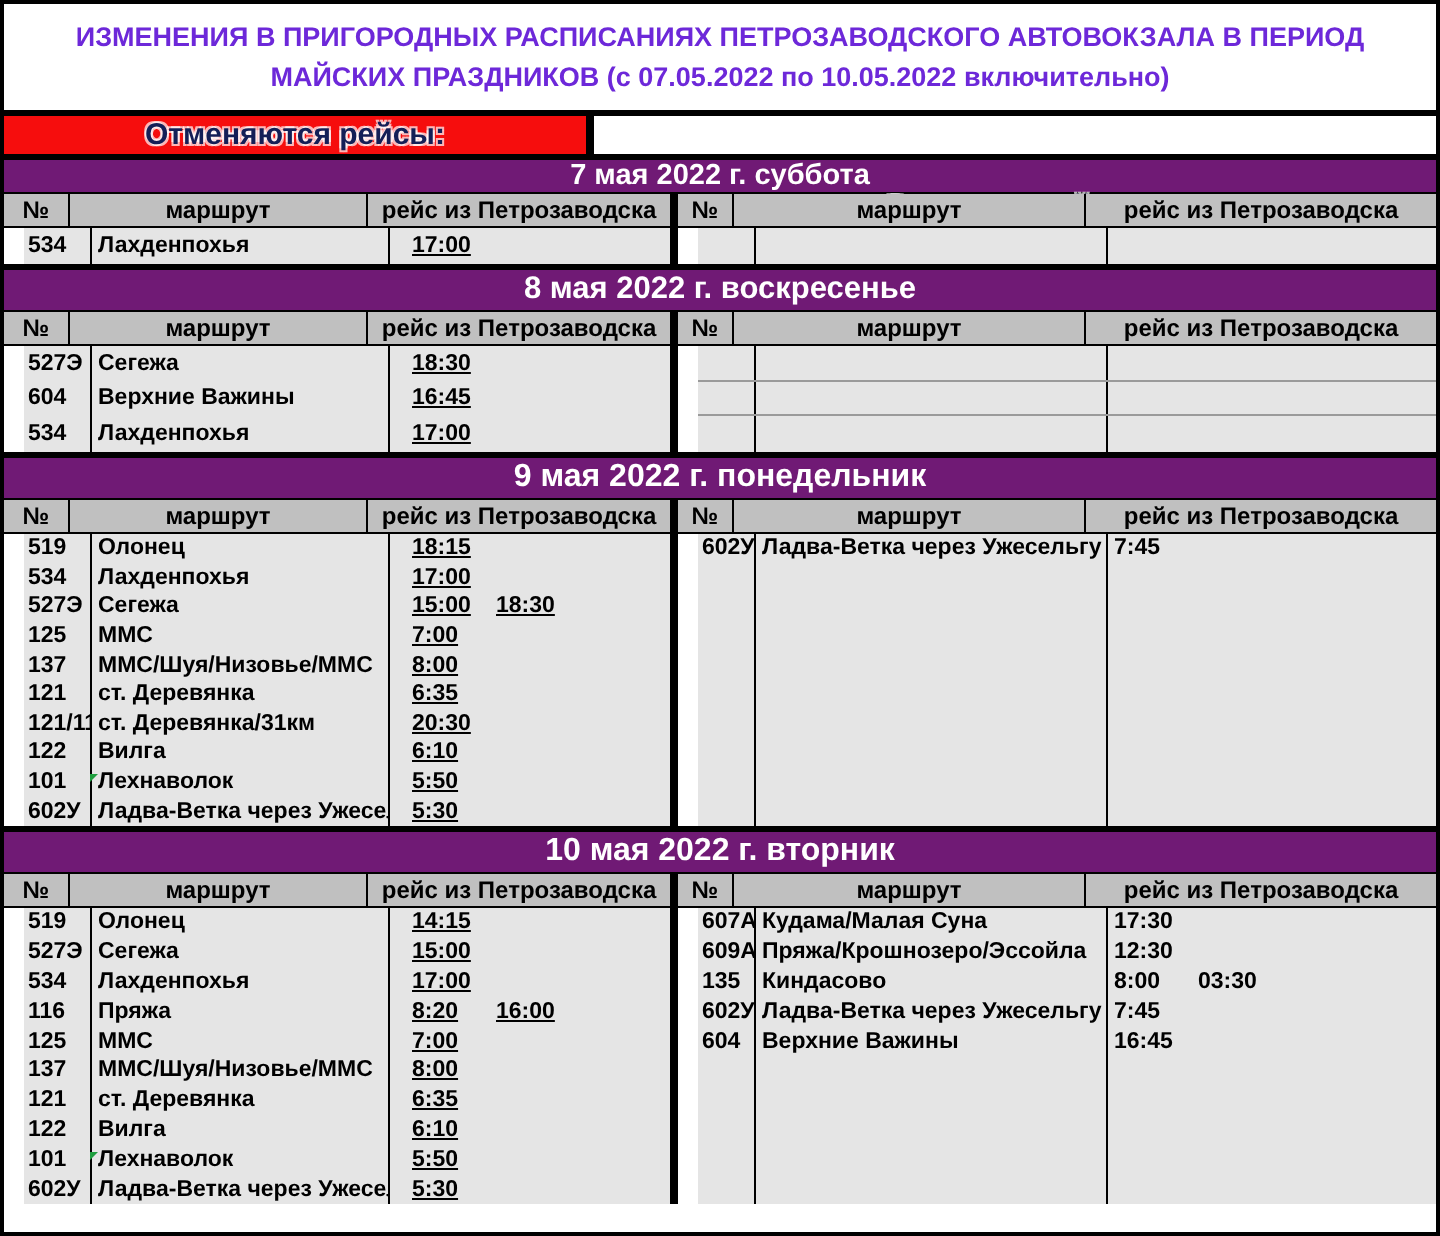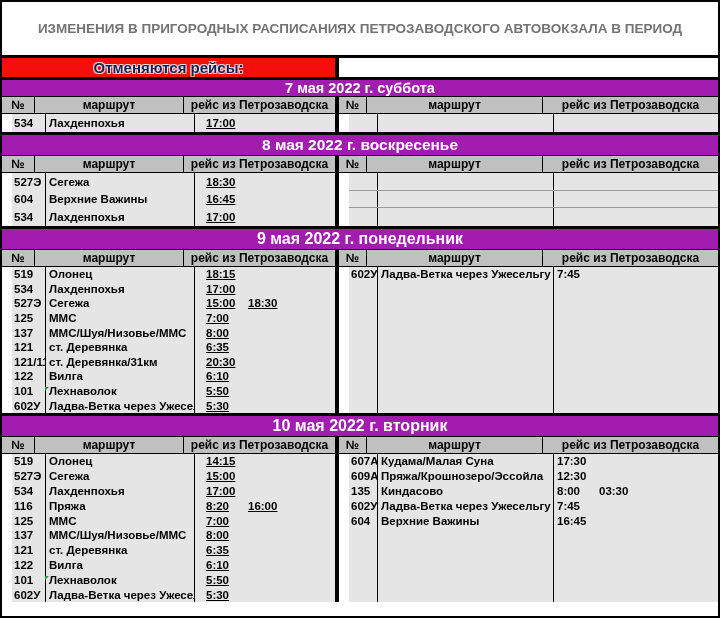--- a/index.html
+++ b/index.html
@@ -6,34 +6,34 @@
   *{box-sizing:border-box;}
   #page{
     width:720px;height:618px;background:#fff;border:2px solid #000;
     font-family:"Liberation Sans","DejaVu Sans",sans-serif;
     position:relative;overflow:hidden;
   }
   
   .title{height:56px;border-bottom:3px solid #000;background:#fff;
     display:flex;flex-direction:column;justify-content:center;align-items:center;
     text-align:center;}
-  .title div{color:#737373;font-weight:bold;font-size:13.5px;line-height:20px;white-space:nowrap;}
+  .title div{color:#6d28d9;font-weight:bold;font-size:13.5px;line-height:20px;white-space:nowrap;}
   
   .banners{height:22px;border-bottom:3px solid #000;display:flex;}
   .banner{display:flex;align-items:center;justify-content:center;
     font-weight:bold;font-size:15px;color:#141f57;
     text-shadow:-1px -1px 0 rgba(255,255,255,.7),1px -1px 0 rgba(255,255,255,.7),
                 -1px 1px 0 rgba(255,255,255,.7),1px 1px 0 rgba(255,255,255,.7);}
-  .banner-left{width:333px;background:#f60d0d;}
+  .banner-left{width:291px;background:#f60d0d;}
   .banner-gap{width:4px;background:#000;}
   .banner-right{flex:1;background:#2fb054;margin-top:45px;}
   
   .section{border-bottom:3px solid #000;}
   .section:last-child{border-bottom:none;}
-  .datebar{background:#a21caf;border-bottom:1px solid #000;color:#fff;
+  .datebar{background:#701a75;border-bottom:1px solid #000;color:#fff;
     font-weight:bold;font-size:15.5px;display:flex;align-items:center;justify-content:center;}
   .sec-0 .datebar{height:17px;font-size:14.5px;}
   .sec-1 .datebar{height:21px;}
   .sec-2 .datebar{height:21px;font-size:16px;}
   .sec-3 .datebar{height:21px;font-size:16px;}
   .tables{display:flex;}
   .half{position:relative;}
   .half-left{width:333px;}
   .half-right{flex:1;}
   .vdivider{width:4px;background:#000;}
@@ -68,20 +68,21 @@
   .emptyrow:last-child{border-bottom:none;}
   .marker{position:absolute;left:0;top:2px;width:0;height:0;
     border-top:4px solid #1e9e3e;border-right:4px solid transparent;}
 </style>
 </head>
 <body>
 
 <div id="page">
   <div class="title">
     <div>ИЗМЕНЕНИЯ В ПРИГОРОДНЫХ РАСПИСАНИЯХ ПЕТРОЗАВОДСКОГО АВТОВОКЗАЛА В ПЕРИОД</div>
+    <div>МАЙСКИХ ПРАЗДНИКОВ (с 07.05.2022 по 10.05.2022 включительно)</div>
   </div>
   <div class="banners">
     <div class="banner banner-left">Отменяются рейсы:</div>
     <div class="banner-gap"></div>
     <div class="banner banner-right">Вводятся рейсы:</div>
   </div>
   <div id="sections">
       <div class="section sec-0">
         <div class="datebar">7 мая 2022 г. суббота</div>
         <div class="tables">

